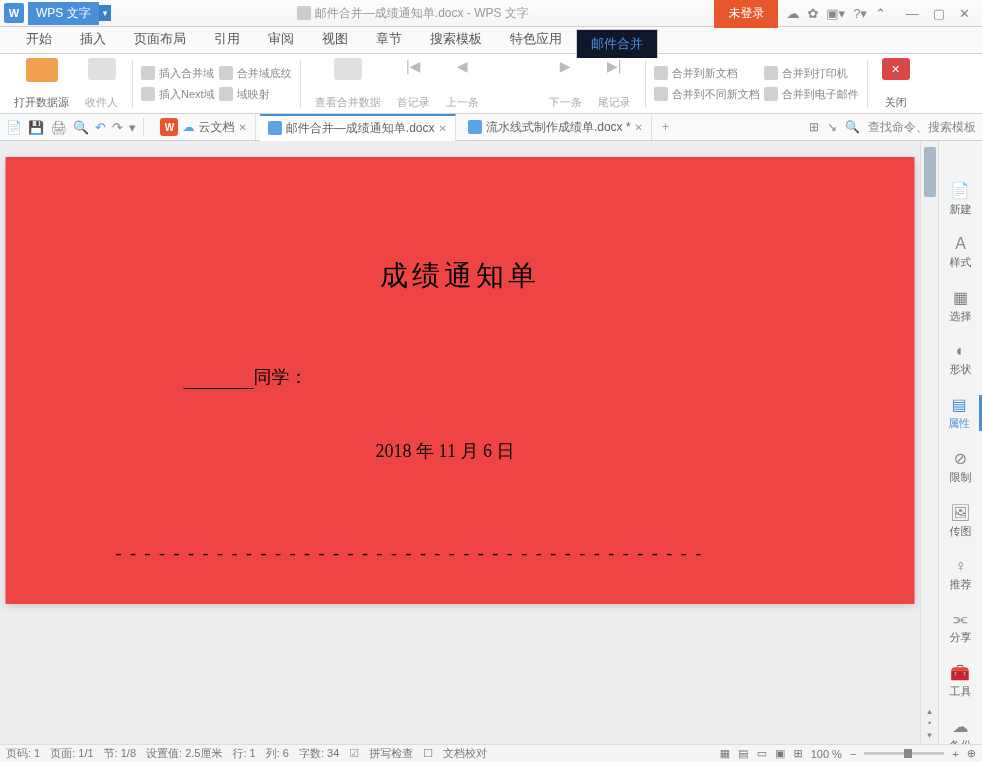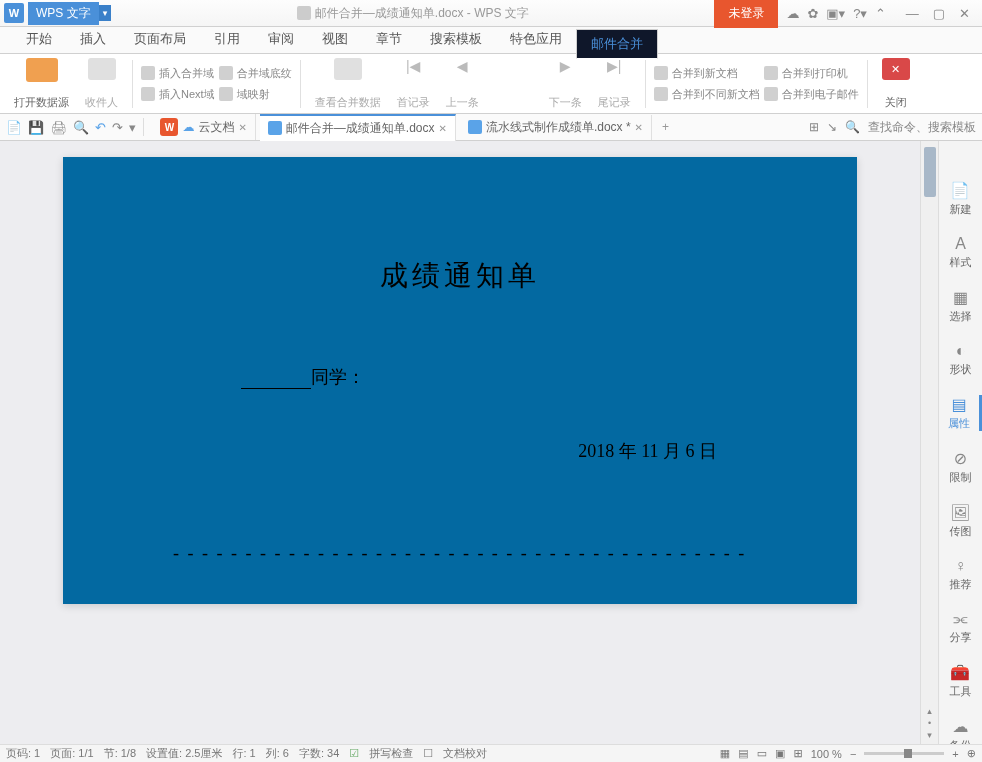--- a/index.html
+++ b/index.html
@@ -49,29 +49,29 @@
 .doc-tab.active { background: #fff; border-top: 2px solid #4a90d9; }
 .doc-tab-icon { width: 14px; height: 14px; border-radius: 2px; }
 .doc-tab-close { color: #999; font-size: 10px; }
 .wps-logo-tab { width: 18px; height: 18px; background: #e8562e; border-radius: 3px; position: relative; }
 .wps-logo-tab::after { content: "W"; color: #fff; position: absolute; left: 50%; top: 50%; transform: translate(-50%,-50%); font-size: 10px; font-weight: bold; }
 .doc-tabs-right { margin-left: auto; display: flex; gap: 8px; align-items: center; color: #888; font-size: 12px; }
 
 
 .doc-area { position: absolute; top: 141px; left: 0; right: 44px; bottom: 18px; background: #ededf0; display: flex; }
 .doc-scroll { flex: 1; overflow: hidden; position: relative; }
-.page { position: absolute; left: 50%; transform: translateX(-50%); top: 16px; width: 794px; background: #0369a1; box-shadow: 0 2px 8px rgba(0,0,0,0.15); padding: 100px 110px 40px 110px; }
+.page { position: absolute; left: 50%; transform: translateX(-50%); top: 16px; width: 909px; background: #ef4444; box-shadow: 0 2px 8px rgba(0,0,0,0.15); padding: 100px 110px 40px 110px; }
 .doc-tag-icon { position: absolute; left: 120px; top: 288px; width: 16px; height: 16px; background: #a0c8e8; border-radius: 2px; font-size: 9px; color: #fff; display: flex; align-items: center; justify-content: center; }
 .doc-title { font-size: 28px; text-align: center; font-family: "SimSun", serif; margin-bottom: 70px; letter-spacing: 4px; }
 .doc-line1 { font-size: 18px; font-family: "SimSun", serif; margin-left: 68px; margin-bottom: 28px; }
 .blank-underline { display: inline-block; width: 70px; border-bottom: 1.5px solid #000; vertical-align: bottom; }
 .doc-line2 { font-size: 18px; font-family: "SimSun", serif; margin-left: 124px; margin-bottom: 18px; }
 .score-table { border-collapse: collapse; margin-left: 68px; }
 .score-table td { border: 1.5px solid #000; width: 137px; height: 42px; text-align: center; font-size: 18px; font-family: "SimSun", serif; }
-.doc-date { font-size: 18px; font-family: "SimSun", serif; text-align: right; margin-right: 30px; margin-top: 50px; }
+.doc-date { font-size: 18px; font-family: "SimSun", serif; text-align: center; margin-right: 30px; margin-top: 50px; }
 .dashes { margin-top: 80px; font-size: 18px; letter-spacing: 2px; font-family: "SimSun", serif; white-space: nowrap; overflow: hidden; }
 .section-mark { position: absolute; left: 156px; top: 258px; width: 16px; height: 8px; border: 1px solid #888; }
 
 
 .vscroll { width: 18px; background: #f0f0f0; border-left: 1px solid #ddd; position: relative; }
 .vscroll-thumb { position: absolute; top: 6px; left: 3px; width: 12px; height: 50px; background: #a8b8c8; border-radius: 2px; }
 .vscroll-arrows { position: absolute; bottom: 4px; left: 0; right: 0; display: flex; flex-direction: column; align-items: center; gap: 2px; color: #888; font-size: 9px; }
 
 
 .right-sidebar { position: absolute; right: 0; top: 141px; bottom: 18px; width: 44px; background: #f4f4f4; border-left: 1px solid #ddd; display: flex; flex-direction: column; align-items: center; padding-top: 40px; gap: 18px; }

